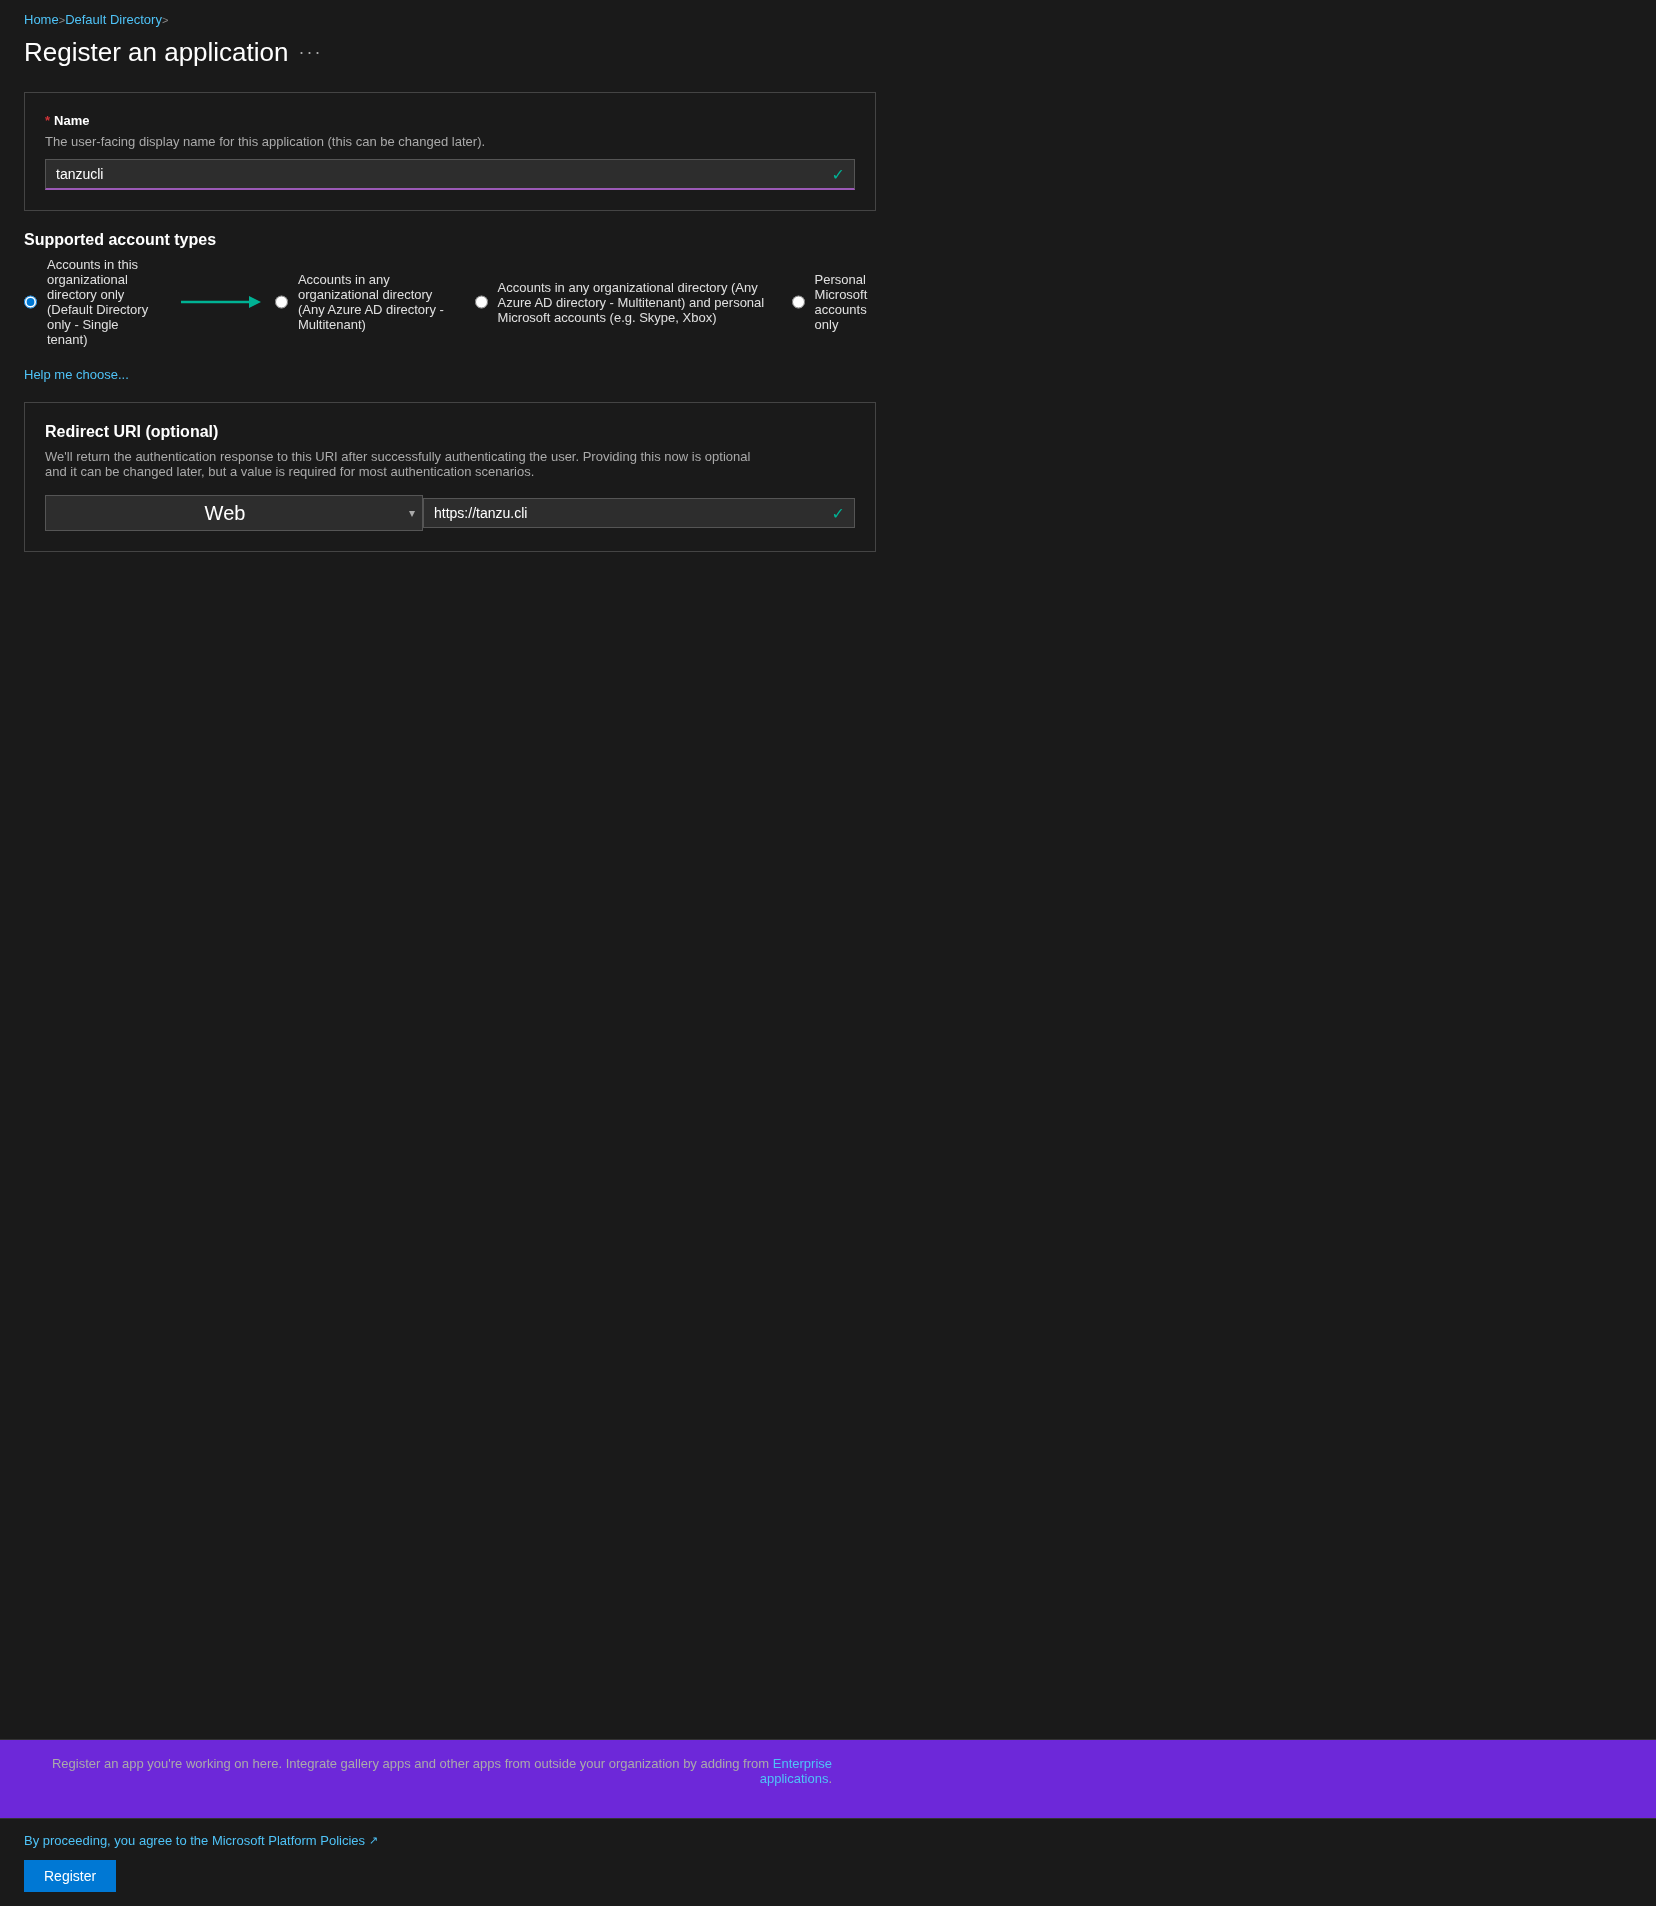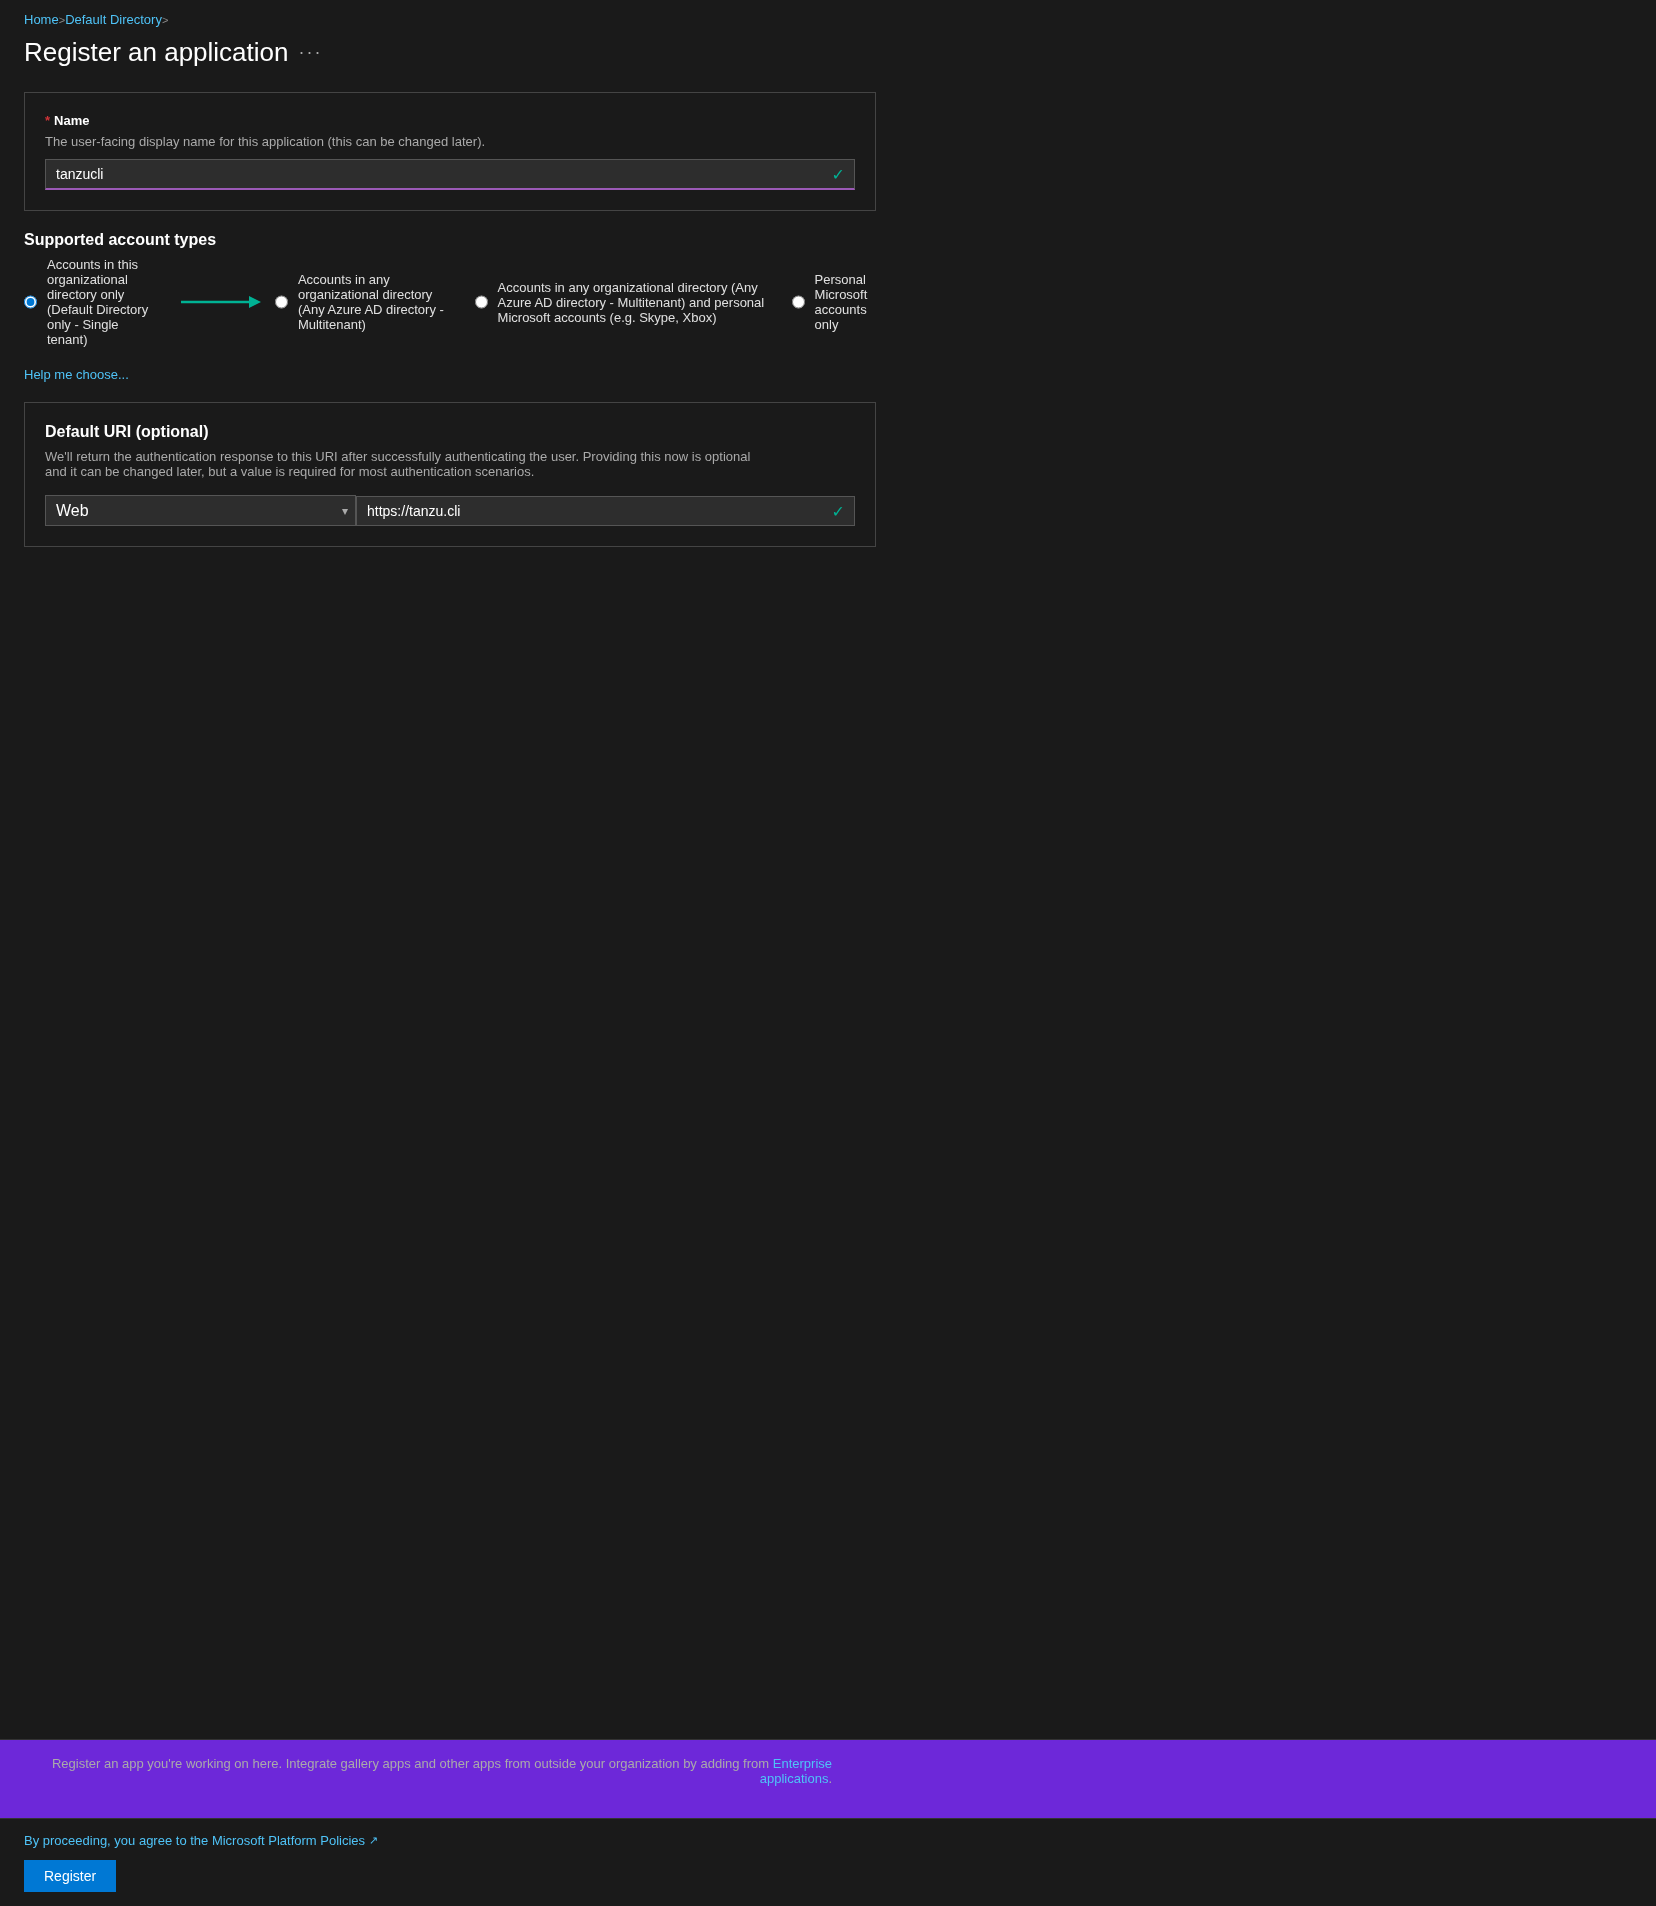--- a/index.html
+++ b/index.html
@@ -172,27 +172,28 @@
     .redirect-inputs {
       display: flex;
       align-items: center;
       gap: 0;
     }
     .dropdown-select {
       background: #2d2d2d;
       border: 1px solid #555;
       color: #ffffff;
       padding: 6px 10px;
-      font-size: 16px;
+      font-size: 20px;
       outline: none;
       cursor: pointer;
       min-width: 120px;
       appearance: none;
       -webkit-appearance: none;
       padding-right: 28px;
+      text-align: center;
     }
     .dropdown-wrapper {
       position: relative;
       display: inline-block;
     }
     .dropdown-chevron {
       position: absolute;
       right: 8px;
       top: 50%;
       transform: translateY(-50%);
@@ -331,21 +332,21 @@
       <div class="radio-item">
         <input type="radio" class="radio-input" name="accountType" id="radio4" style="">
         <label for="radio4" class="radio-label">Personal Microsoft accounts only</label>
       </div>
     </div>
 
     <a href="#" class="help-link">Help me choose...</a>
   </div>
 
   <div class="redirect-section" style="margin-top: 20px;">
-    <div class="redirect-title">Default URI (optional)</div>
+    <div class="redirect-title">Redirect URI (optional)</div>
     <div class="redirect-description">We'll return the authentication response to this URI after successfully authenticating the user. Providing this now is optional and it can be changed later, but a value is required for most authentication scenarios.</div>
     <div class="redirect-inputs">
       <div class="dropdown-wrapper">
         <select class="dropdown-select">
           <option>Web</option>
           <option>SPA</option>
           <option>Public client/native (mobile &amp; desktop)</option>
         </select>
         <span class="dropdown-chevron">▾</span>
       </div>

